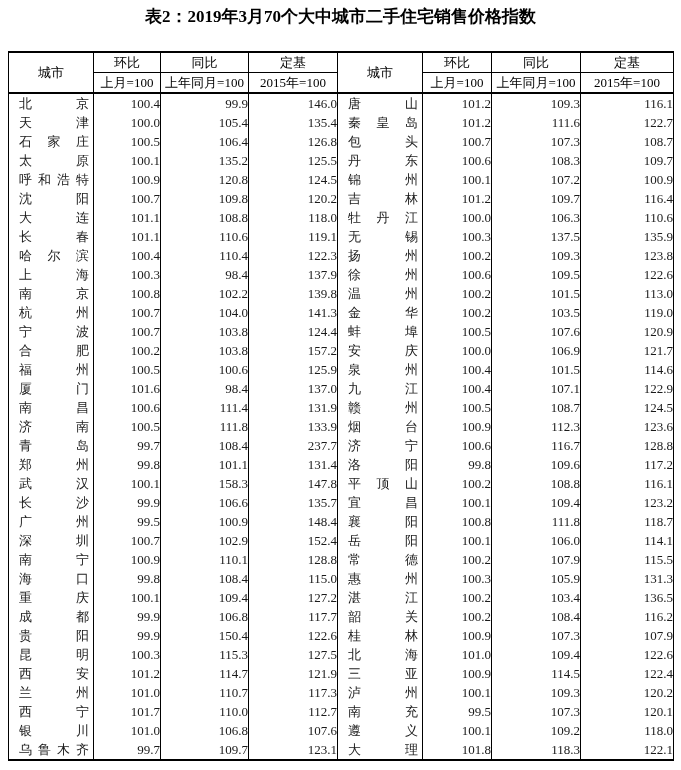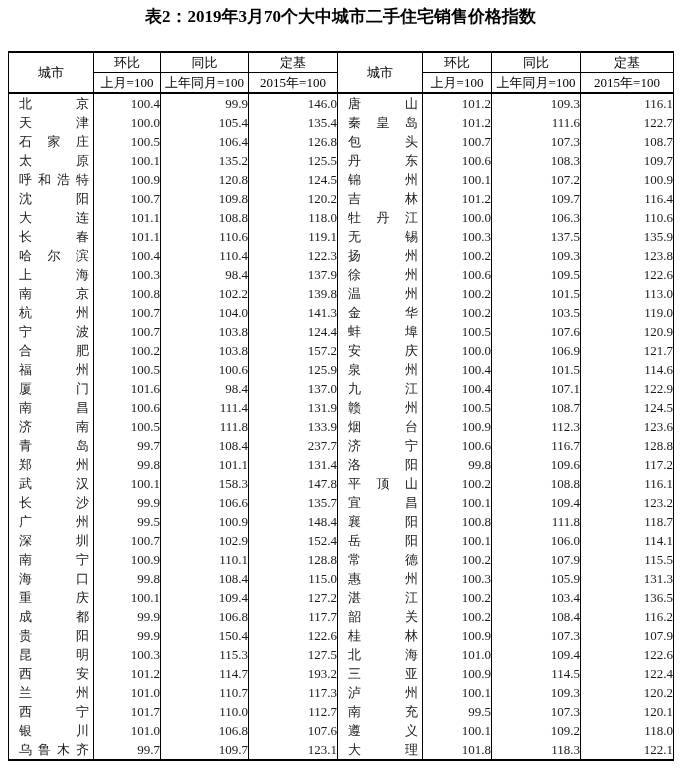--- a/index.html
+++ b/index.html
@@ -412,21 +412,21 @@
           <td class="num">127.5</td>
           <td class="city"><span class="cityname">北海</span></td>
           <td class="num">101.0</td>
           <td class="num">109.4</td>
           <td class="num">122.6</td>
         </tr>
         <tr>
           <td class="city"><span class="cityname">西安</span></td>
           <td class="num">101.2</td>
           <td class="num">114.7</td>
-          <td class="num">193.2</td>
+          <td class="num">121.9</td>
           <td class="city"><span class="cityname">三亚</span></td>
           <td class="num">100.9</td>
           <td class="num">114.5</td>
           <td class="num">122.4</td>
         </tr>
         <tr>
           <td class="city"><span class="cityname">兰州</span></td>
           <td class="num">101.0</td>
           <td class="num">110.7</td>
           <td class="num">117.3</td>

